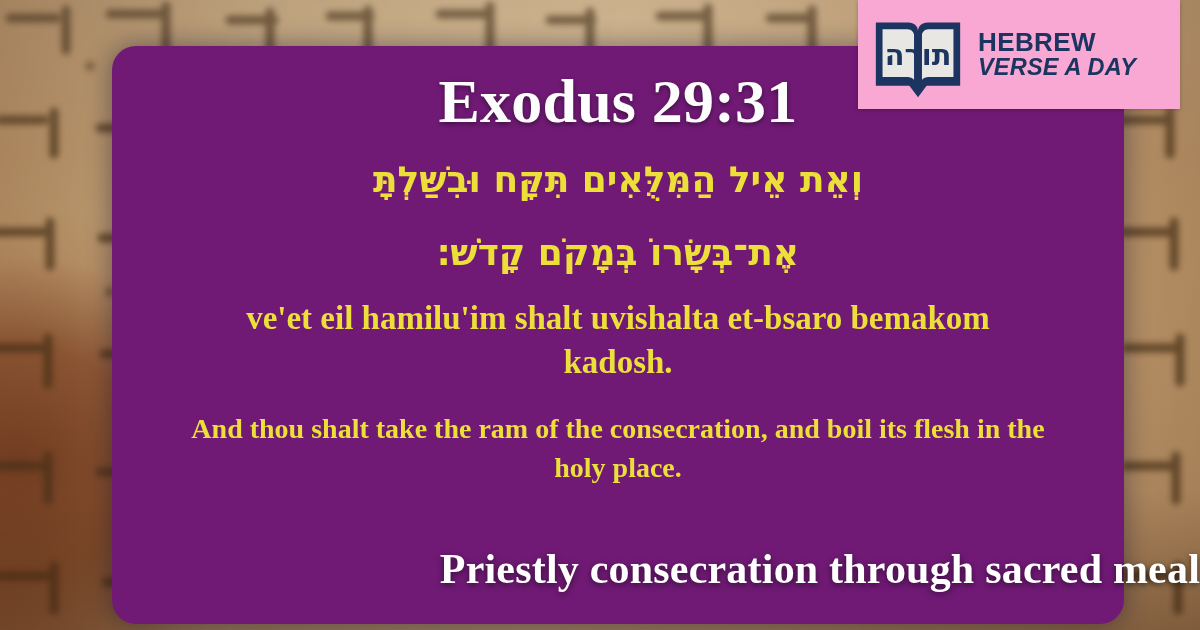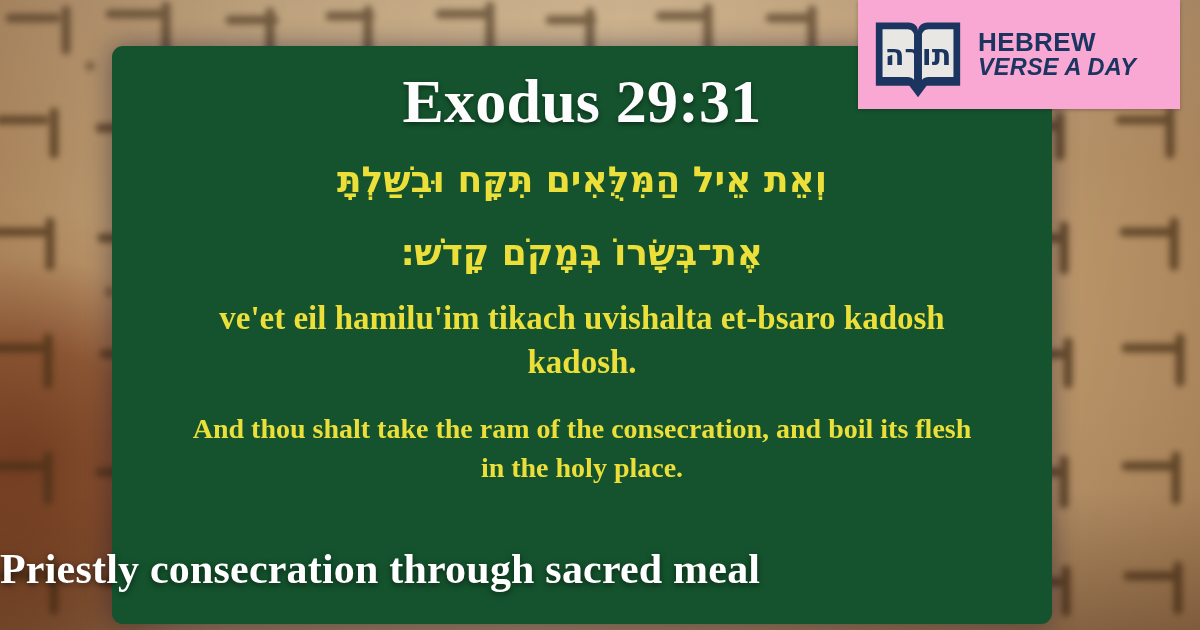--- a/index.html
+++ b/index.html
@@ -29,23 +29,23 @@
   .bg-vig{
     position:absolute;inset:0;
     background:
       radial-gradient(ellipse 900px 520px at 600px 300px, rgba(0,0,0,0) 40%, rgba(60,34,16,.28) 100%),
       linear-gradient(180deg, rgba(255,255,255,.10) 0%, rgba(0,0,0,0) 25%, rgba(0,0,0,0) 78%, rgba(60,26,10,.30) 100%);
   }
 
   
   .card{
     position:absolute;
-    left:112px;top:46px;width:940px;height:578px;
-    background:#14532d;
-    border-radius:11px;
+    left:112px;top:46px;width:1012px;height:578px;
+    background:#701a75;
+    border-radius:24px;
     box-shadow:0 0 26px rgba(10,10,45,.45);
   }
   .card-inner{
     position:absolute;left:0;top:0;right:0;bottom:0;
     padding:0 44px;
     box-sizing:border-box;
     text-align:center;
   }
 
   .verse-title{
@@ -89,21 +89,21 @@
     font-weight:700;
     line-height:1.42;
     margin:24px 0 0 0;
     padding:0 32px;
   }
 
   
   .caption{
     position:absolute;
     left:0;right:0;top:548px;
-    text-align:left;
+    text-align:right;
     color:#ffffff;
     font-family:"Liberation Serif", serif;
     font-size:42px;
     font-weight:700;
     letter-spacing:.2px;
     line-height:1;
     text-shadow:0 2px 6px rgba(0,0,0,.55);
   }
 
   
@@ -213,21 +213,21 @@
   </svg>
   <div class="bg-vig"></div>
 
   <div class="card">
     <div class="card-inner">
       <h1 class="verse-title">Exodus 29:31</h1>
 
       <div class="hebrew">וְאֵת אֵיל הַמִּלֻּאִים תִּקָּח וּבִשַּׁלְתָּ</div>
       <div class="hebrew">אֶת־בְּשָׂרוֹ בְּמָקֹם קָדֹשׁ׃</div>
 
-      <div class="translit">ve'et eil hamilu'im tikach uvishalta et-bsaro kadosh kadosh.</div>
+      <div class="translit">ve'et eil hamilu'im shalt uvishalta et-bsaro bemakom kadosh.</div>
 
       <div class="translation">And thou shalt take the ram of the consecration, and boil its flesh in the holy place.</div>
     </div>
   </div>
 
   <div class="caption">Priestly consecration through sacred meal</div>
 
   <div class="logo">
     <div class="logo-mark">
       <svg viewBox="0 0 100 96" width="96" height="92" aria-hidden="true">

